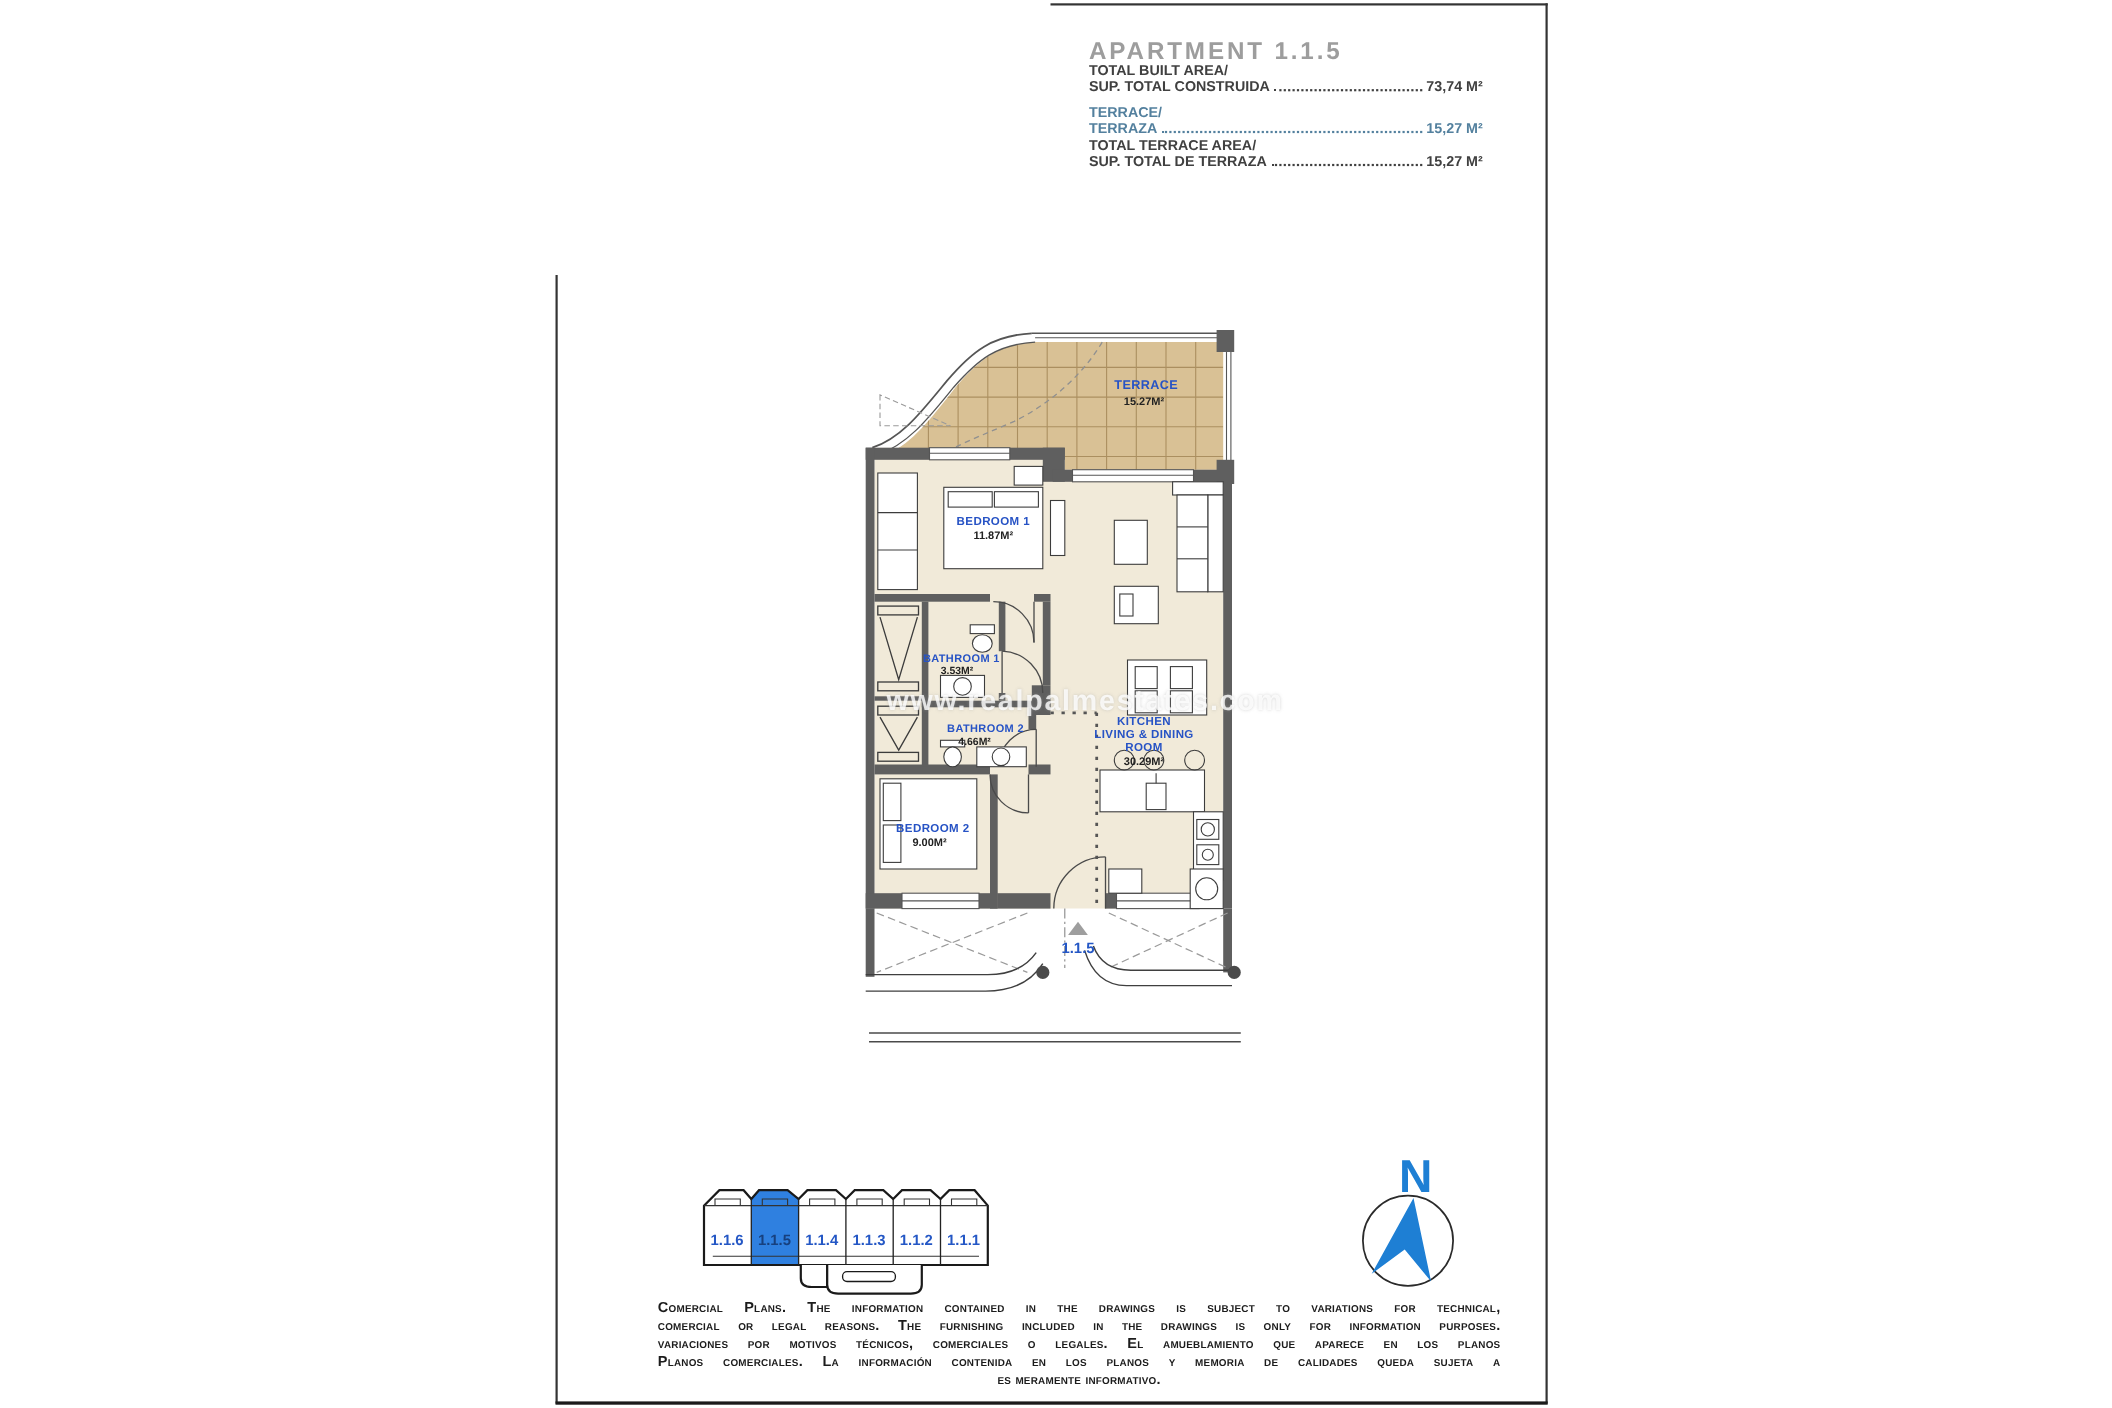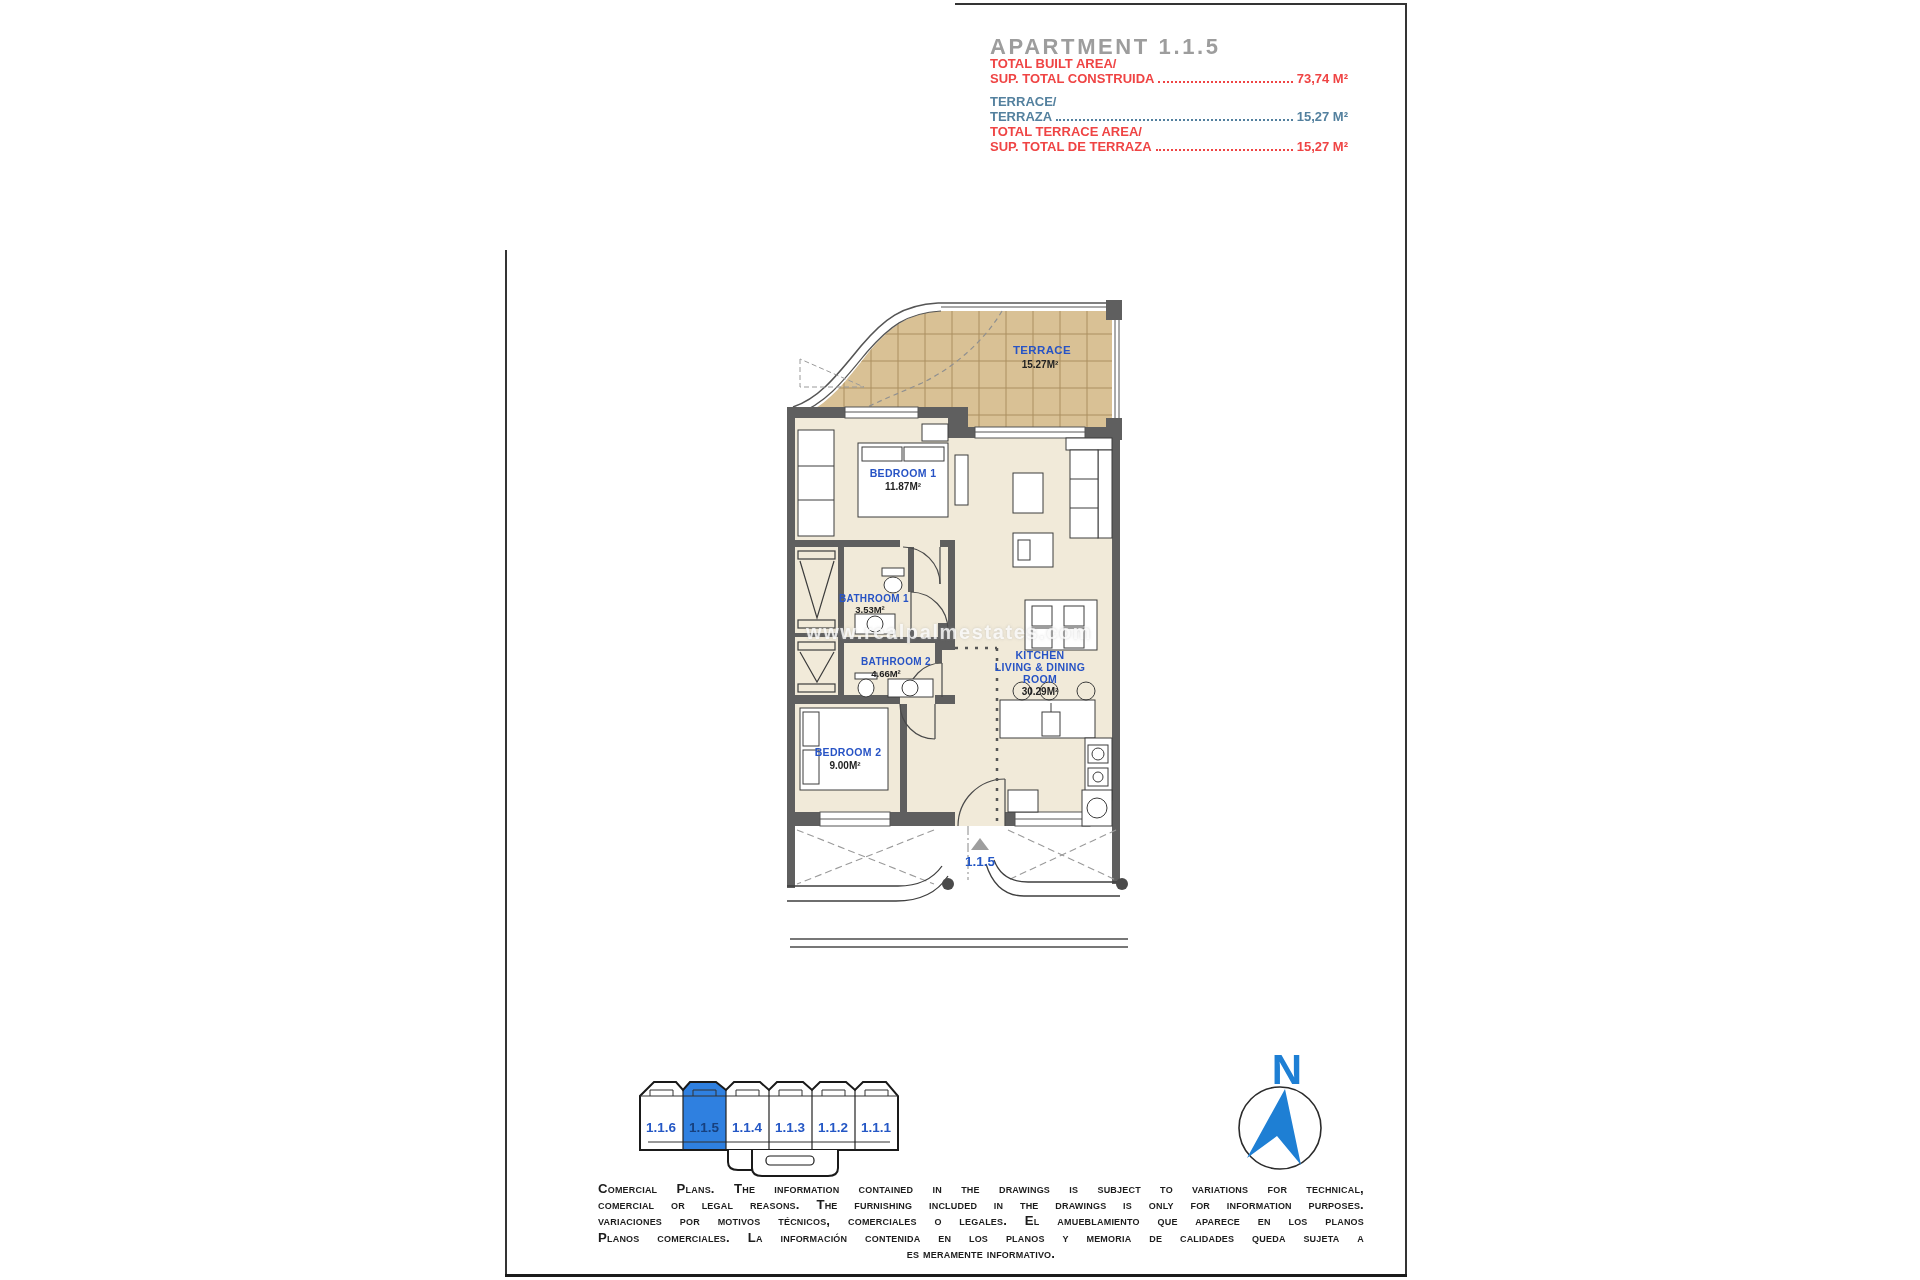--- a/index.html
+++ b/index.html
@@ -11,32 +11,32 @@
   .fl-right{left:1405px;top:3px;width:2px;height:1273px;}
   .fl-left{left:505px;top:250px;width:2px;height:1026px;}
   .fl-bottom{left:505px;top:1274px;width:902px;height:3px;background:#1b1b1b;}
   
   .hdr-title{position:absolute;left:990px;top:34px;font-size:22px;font-weight:600;
              letter-spacing:2.6px;color:#9d9d9d;white-space:nowrap;}
   .area-row{position:absolute;left:990px;width:358px;}
   .area-row .l1{font-size:13px;font-weight:bold;line-height:15px;}
   .area-row .l2{display:flex;align-items:flex-end;font-size:13px;font-weight:bold;line-height:15px;}
   .area-row .dots{flex:1;border-bottom:2.2px dotted currentColor;margin:0 4px 3px 4px;}
-  .row-primary{color:#ef4444;}
+  .row-primary{color:#404040;}
   .row-muted{color:#53809e;}
   .r1{top:56px;} .r2{top:94px;} .r3{top:124px;}
   .val{white-space:nowrap;}
   
   .plan-svg{position:absolute;left:780px;top:290px;width:380px;height:770px;}
   svg text{font-family:"Liberation Sans",sans-serif;}
   .room-label{fill:#2753c5;font-weight:bold;letter-spacing:.35px;}
   .area-label{fill:#222222;font-weight:bold;}
   .unit-label{fill:#2457c5;font-weight:bold;}
   
-  .watermark{position:absolute;left:806px;top:621px;width:320px;font-size:20px;font-weight:bold;
+  .watermark{position:absolute;left:806px;top:621px;width:320px;font-size:26px;font-weight:bold;
              color:rgba(255,255,255,0.80);letter-spacing:1.6px;white-space:nowrap;z-index:5;
              text-shadow:0 0 3px rgba(160,160,160,0.45);pointer-events:none;}
   
   .keyplan-svg{position:absolute;left:630px;top:1070px;width:280px;height:115px;}
   .compass-svg{position:absolute;left:1228px;top:1042px;width:116px;height:140px;}
   
   .disclaimer{position:absolute;left:598px;top:1181px;width:766px;color:#1c1c1c;
               font-size:13.2px;line-height:16.2px;font-weight:600;font-variant:small-caps;
               letter-spacing:.2px;}
   .disclaimer .just{text-align:justify;text-align-last:justify;}

